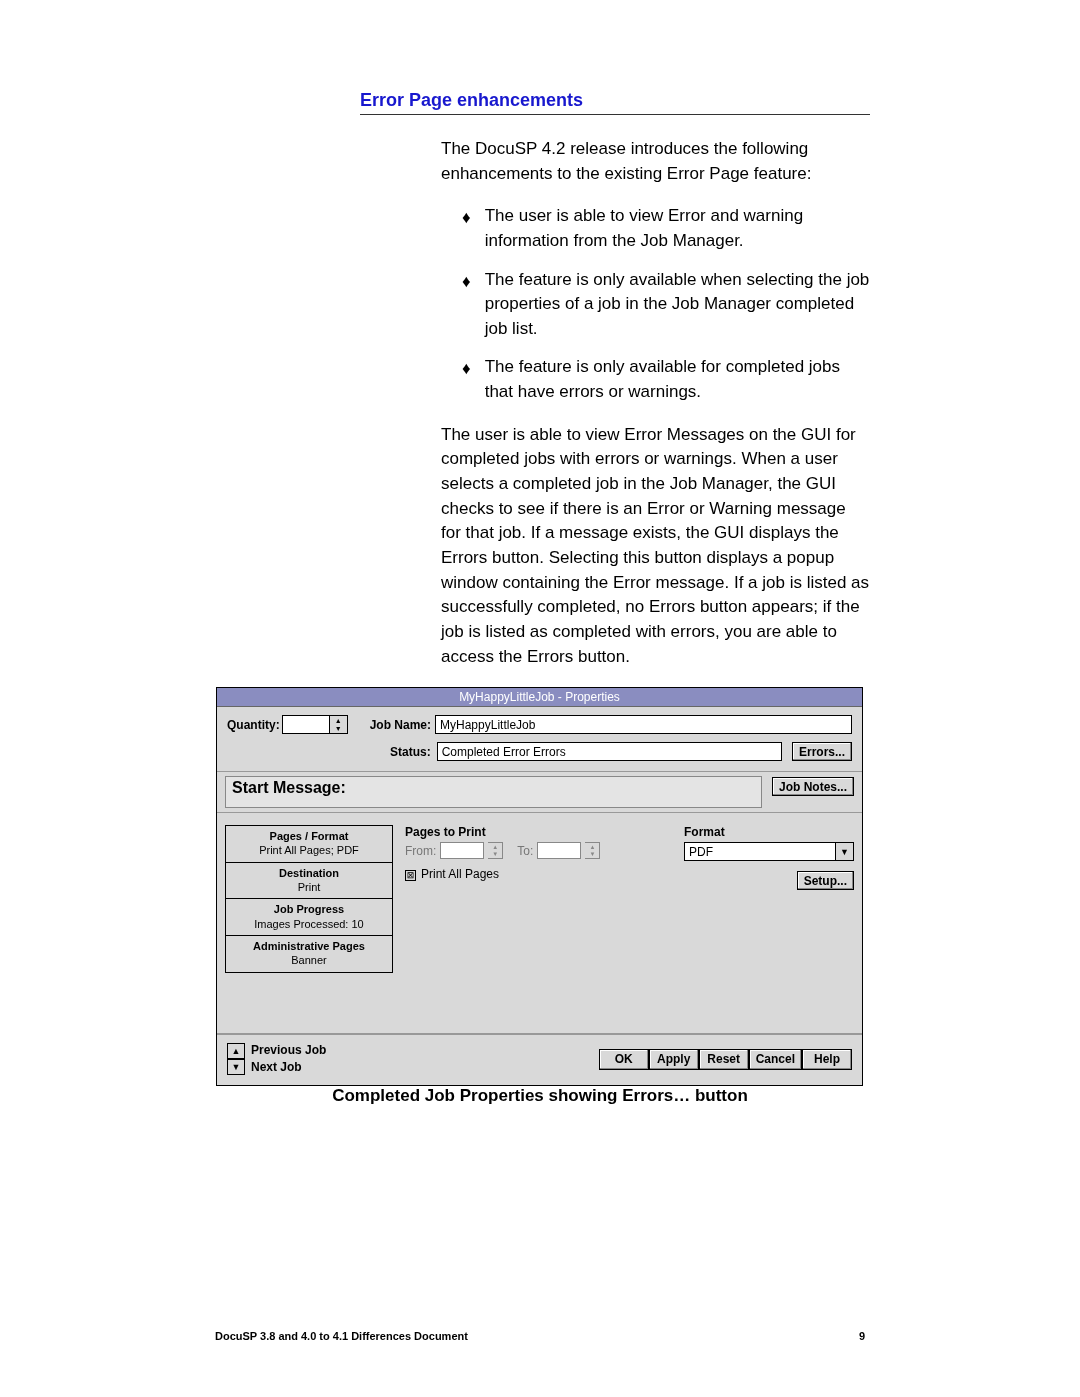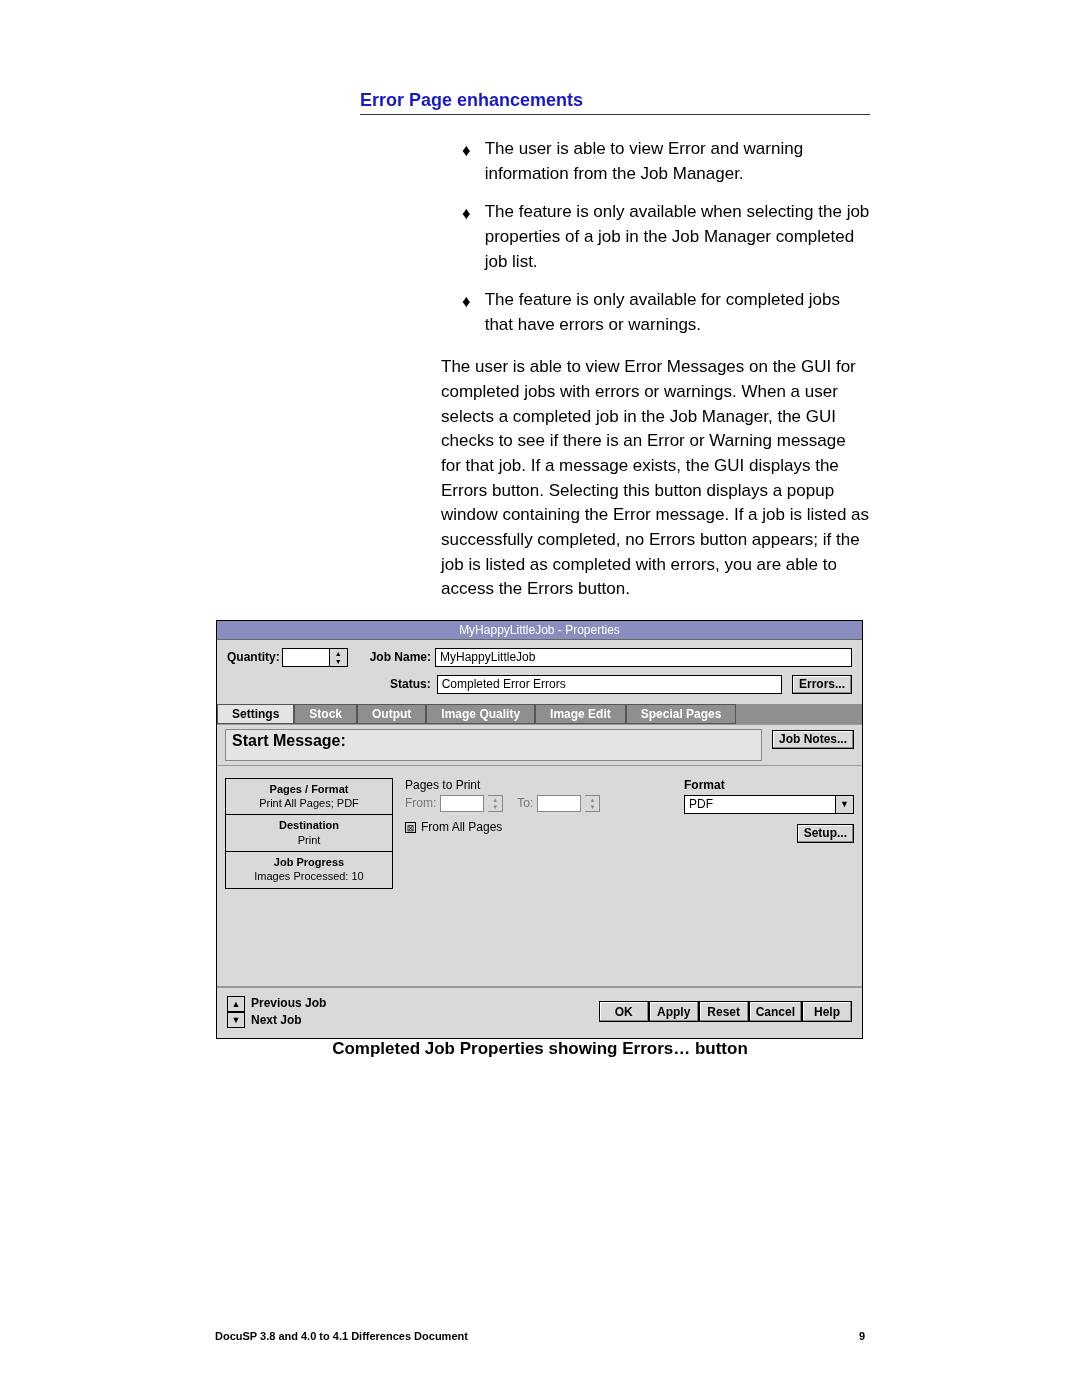--- a/index.html
+++ b/index.html
@@ -196,21 +196,21 @@
     padding: 3px 0 4px 0;
     line-height: 1.3;
   }
   .card + .card { border-top: none; }
   .card .h { font-weight: bold; }
   .midcol {
     font-size: 12px;
     color: #777;
     flex: 1;
   }
-  .midcol .h { font-weight: normal; color: #000; margin-bottom: 3px; }
+  .midcol .h { font-weight: bold; color: #000; margin-bottom: 3px; }
   .midrow { display: flex; align-items: center; gap: 4px; margin-bottom: 8px; }
   .small-input {
     width: 44px; height: 17px;
     border: 1px solid #888; background: #fff;
   }
   .spinner-sm {
     width: 15px; height: 17px;
     border: 1px solid #888; background: #d9d9d9;
     display: flex; flex-direction: column;
     justify-content: space-around; align-items: center;
@@ -270,20 +270,21 @@
   }
   .btnrow { display: flex; }
   .btnrow .btn { min-width: 50px; justify-content: center; height: 21px; }
 </style>
 </head>
 <body>
 
 <div class="page">
   <div class="section-heading">Error Page enhancements</div>
 
+  <p class="body-text">The DocuSP 4.2 release introduces the following enhancements to the existing Error Page feature:</p>
 
   <div class="bullet-list">
     <div class="bullet-item">
       <span class="diamond">♦</span>
       <span>The user is able to view Error and warning information from the Job Manager.</span>
     </div>
     <div class="bullet-item">
       <span class="diamond">♦</span>
       <span>The feature is only available when selecting the job properties of a job in the Job Manager completed job list.</span>
     </div>
@@ -312,28 +313,20 @@
       <div class="jobname-input">MyHappyLittleJob</div>
     </div>
 
     <div class="statusrow">
       <span class="lbl-bold">Status:</span>
       <div class="status-input">Completed Error Errors</div>
       <span style="width:10px"></span>
       <div class="btn">Errors...</div>
     </div>
 
-    <div class="tabs">
-      <div class="tab active">Settings</div>
-      <div class="tab">Stock</div>
-      <div class="tab">Output</div>
-      <div class="tab">Image Quality</div>
-      <div class="tab">Image Edit</div>
-      <div class="tab">Special Pages</div>
-    </div>
 
     <div class="tab-panel">
       <div class="startmsg-row">
         <div class="startmsg-left">Start Message:</div>
         <span style="width:10px"></span>
         <div class="btn" style="margin-top:1px">Job Notes...</div>
       </div>
 
       <div class="settings-body">
         <div class="leftcol">
@@ -341,20 +334,24 @@
             <div class="h">Pages / Format</div>
             <div>Print All Pages; PDF</div>
           </div>
           <div class="card">
             <div class="h">Destination</div>
             <div>Print</div>
           </div>
           <div class="card">
             <div class="h">Job Progress</div>
             <div>Images Processed: 10</div>
+          </div>
+          <div class="card">
+            <div class="h">Administrative Pages</div>
+            <div>Banner</div>
           </div>
         </div>
 
         <div class="midcol">
           <div class="h">Pages to Print</div>
           <div class="midrow">
             <span>From:</span>
             <div class="small-input"></div>
             <div class="spinner-sm">
                 <span>▲</span>
@@ -362,21 +359,21 @@
               </div>
             <span style="width:6px"></span>
             <span>To:</span>
             <div class="small-input"></div>
             <div class="spinner-sm">
                 <span>▲</span>
                 <span>▼</span>
               </div>
           </div>
           <div style="color:#000;">
-            <span class="chk">⊠</span><span>From All Pages</span>
+            <span class="chk">⊠</span><span>Print All Pages</span>
           </div>
         </div>
 
         <div class="rightcol">
           <div class="h">Format</div>
           <div class="combo">
             <span class="val">PDF</span>
             <span class="drop">▼</span>
           </div>
           <div style="text-align:right; margin-top:10px;">

